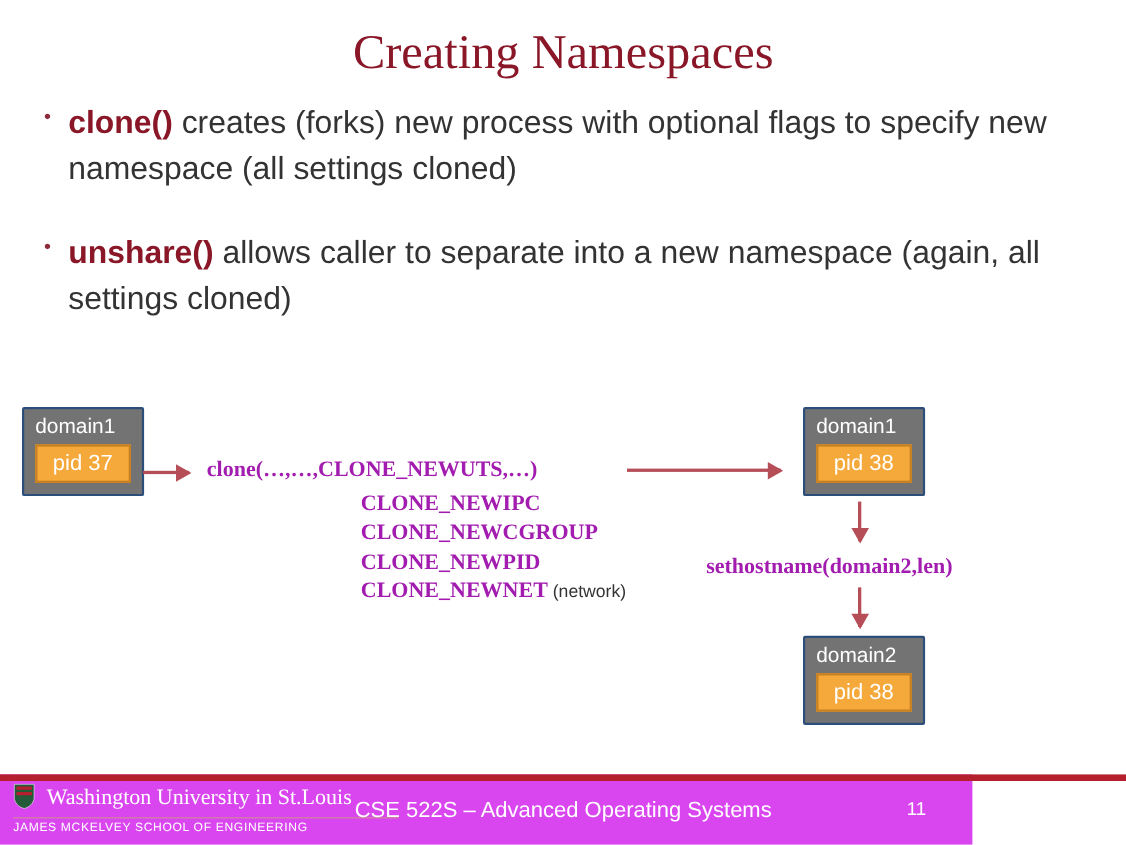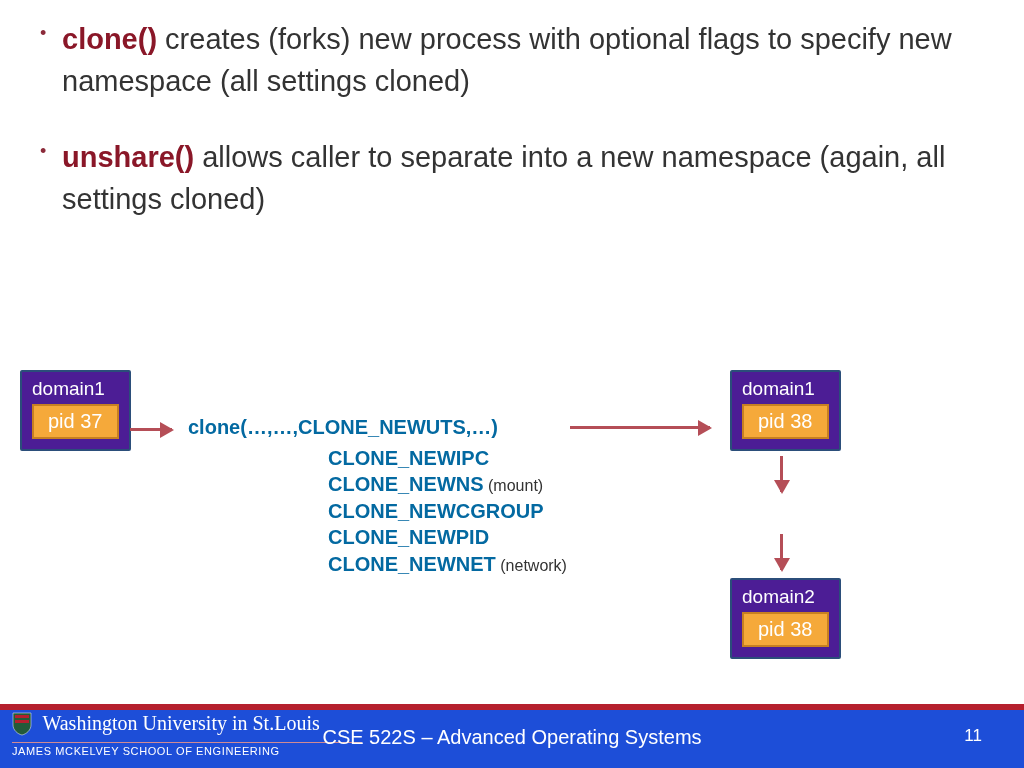--- a/index.html
+++ b/index.html
@@ -4,45 +4,46 @@
 <style>
   html,body{margin:0;padding:0;width:1024px;height:768px;font-family:Verdana,Geneva,sans-serif;background:#fff;overflow:hidden}
   .slide{position:relative;width:1024px;height:768px}
   .title{font-family:Georgia,'Times New Roman',serif;font-size:44px;color:#8a1728;text-align:center;padding-top:22px;font-weight:400}
   .body{padding:18px 34px 0 34px;font-size:29px;color:#333;line-height:1.45}
   ul.bul{list-style:none;padding:0;margin:0}
   ul.bul>li{position:relative;padding-left:28px;margin-bottom:34px}
   ul.bul>li::before{content:"•";position:absolute;left:6px;top:2px;color:#8c2b3a;font-size:18px}
   .kw{font-weight:bold;color:#8a1728}
   .diagram{position:absolute;left:0;top:370px;width:1024px;height:330px}
-  .domainbox{position:absolute;background:#4c1d95;border:2px solid #2b4e7a;border-radius:2px;padding:6px 10px 10px 10px}
+  .domainbox{position:absolute;background:#737373;border:2px solid #2b4e7a;border-radius:2px;padding:6px 10px 10px 10px}
   .domainbox .dtitle{color:#fff;font-size:19px;margin-bottom:4px}
   .pidbox{background:#f5a93a;border:2px solid #c78021;color:#fff;font-size:20px;padding:4px 14px;text-align:right}
-  .code{font-family:Liberation Sans, sans-serif;font-weight:bold;color:#0369a1;font-size:20px;white-space:pre}
+  .code{font-family:Liberation Serif, serif;font-weight:bold;color:#a21caf;font-size:20px;white-space:pre}
   .codeblock{position:absolute}
   .annot{font-family:Verdana,sans-serif;font-weight:normal;color:#333}
   .arrow-line{position:absolute;background:#b54e57;height:3px}
   .arrow-line::after{content:"";position:absolute;right:-2px;top:-6px;border-left:14px solid #b54e57;border-top:8px solid transparent;border-bottom:8px solid transparent}
   .arrow-vert{position:absolute;background:#b54e57;width:3px}
   .arrow-vert::after{content:"";position:absolute;left:-6px;bottom:-2px;border-top:14px solid #b54e57;border-left:8px solid transparent;border-right:8px solid transparent}
-  .footer{position:absolute;left:0;bottom:0;width:1024px;height:64px;background:#1d4ed8}
+  .footer{position:absolute;left:0;bottom:0;width:884px;height:64px;background:#d946ef}
   .footer-red-bar{position:absolute;left:0;top:0;width:1024px;height:6px;background:#b5202e}
   .wustl{position:absolute;left:12px;top:8px;color:#fff}
   .wustl .uni{font-family:Georgia,serif;font-size:20px}
   .wustl .line{border-top:1px solid #d08a93;margin:2px 0;width:350px}
   .wustl .school{font-size:11px;letter-spacing:0.6px}
   .shield{display:inline-block;vertical-align:middle;margin-right:6px}
   .course{position:absolute;left:0;width:1024px;top:22px;text-align:center;color:#fff;font-size:20px}
   .pagenum{position:absolute;right:42px;top:22px;color:#fff;font-size:17px}
   .smallcaps{font-variant:small-caps}
 </style>
 </head>
 <body>
 <div class="slide">
 
+  <div class="title">Creating Namespaces</div>
 
   <div class="body">
     <ul class="bul">
       <li>
         <span class="kw">clone()</span><span> creates (forks) new process with optional flags to specify new namespace (all settings cloned)</span>
       </li>
       <li>
         <span class="kw">unshare()</span><span> allows caller to separate into a new namespace (again, all settings cloned)</span>
       </li>
     </ul>
@@ -56,35 +57,37 @@
     </div>
 
     <div class="arrow-line" style="left:130px;top:58px;width:42px"></div>
 
     <div class="codeblock" style="left:188px;top:46px">
       <span class="code">clone(…,…,CLONE_NEWUTS,…)</span>
     </div>
 
     <div class="codeblock" style="left:328px;top:75px;line-height:1.32">
       <div><span class="code">CLONE_NEWIPC</span></div>
-      <div><span class="code">CLONE_NEWNS</span> <span class="annot">(mount)</span></div>
       <div><span class="code">CLONE_NEWCGROUP</span></div>
       <div><span class="code">CLONE_NEWPID</span></div>
       <div><span class="code">CLONE_NEWNET</span> <span class="annot">(network)</span></div>
     </div>
 
     <div class="arrow-line" style="left:570px;top:56px;width:140px"></div>
 
     <div class="domainbox" style="left:730px;top:0">
       <div class="dtitle">domain1</div>
       <div class="pidbox">pid 38</div>
     </div>
 
     <div class="arrow-vert" style="left:780px;top:86px;height:36px"></div>
 
+    <div class="codeblock" style="left:642px;top:134px">
+      <span class="code">sethostname(domain2,len)</span>
+    </div>
 
     <div class="arrow-vert" style="left:780px;top:164px;height:36px"></div>
 
     <div class="domainbox" style="left:730px;top:208px">
       <div class="dtitle">domain2</div>
       <div class="pidbox">pid 38</div>
     </div>
 
   </div>
 

